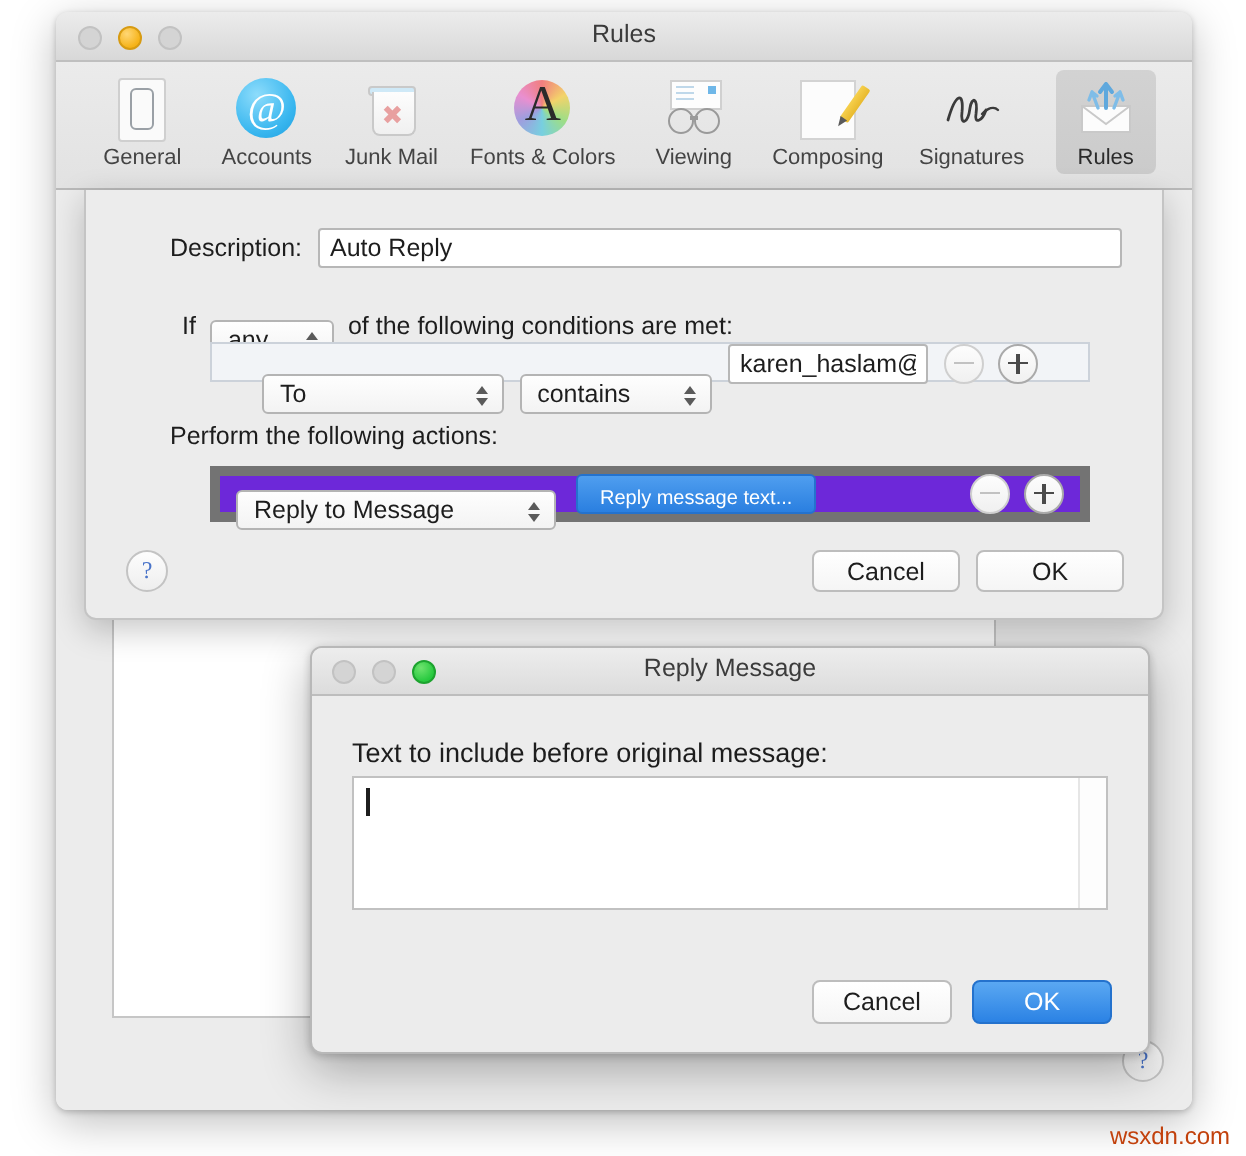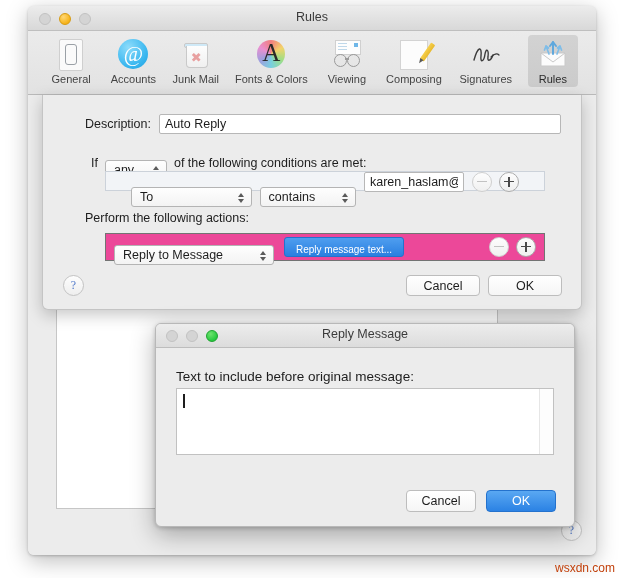--- a/index.html
+++ b/index.html
@@ -161,21 +161,21 @@
   }
   .circ-btn.dim { border-color:#cfcfcf; }
   .circ-btn .h { position:absolute; left:4px; top:8px; width:10px; height:1.4px; background:#4a4a4a; }
   .circ-btn.dim .h { background:#c2c2c2; }
   .circ-btn .v { position:absolute; left:8.3px; top:4px; width:1.4px; height:10px; background:#4a4a4a; }
 
   .perform-lbl { position:absolute; left:42px; top:116px; }
 
   .act-band {
     position:absolute; left:62px; top:138px; right:36px; height:28px;
-    background:#ec4899; border:1px solid #737373;
+    background:#6d28d9; border:5px solid #737373;
     display:flex; align-items:center; padding:0 8px; box-sizing:border-box; gap:10px;
   }
   .act-band .popup.a1 { width:160px; }
   .blue-btn {
     background: linear-gradient(to bottom,#4f9eef,#2a7fe0);
     border:1px solid #2472cd; border-radius:3px;
     color:#ffffff; font-size:10px; height:20px; line-height:19px; padding:2px 11px;
     box-sizing:border-box; white-space:nowrap;
   }
 

